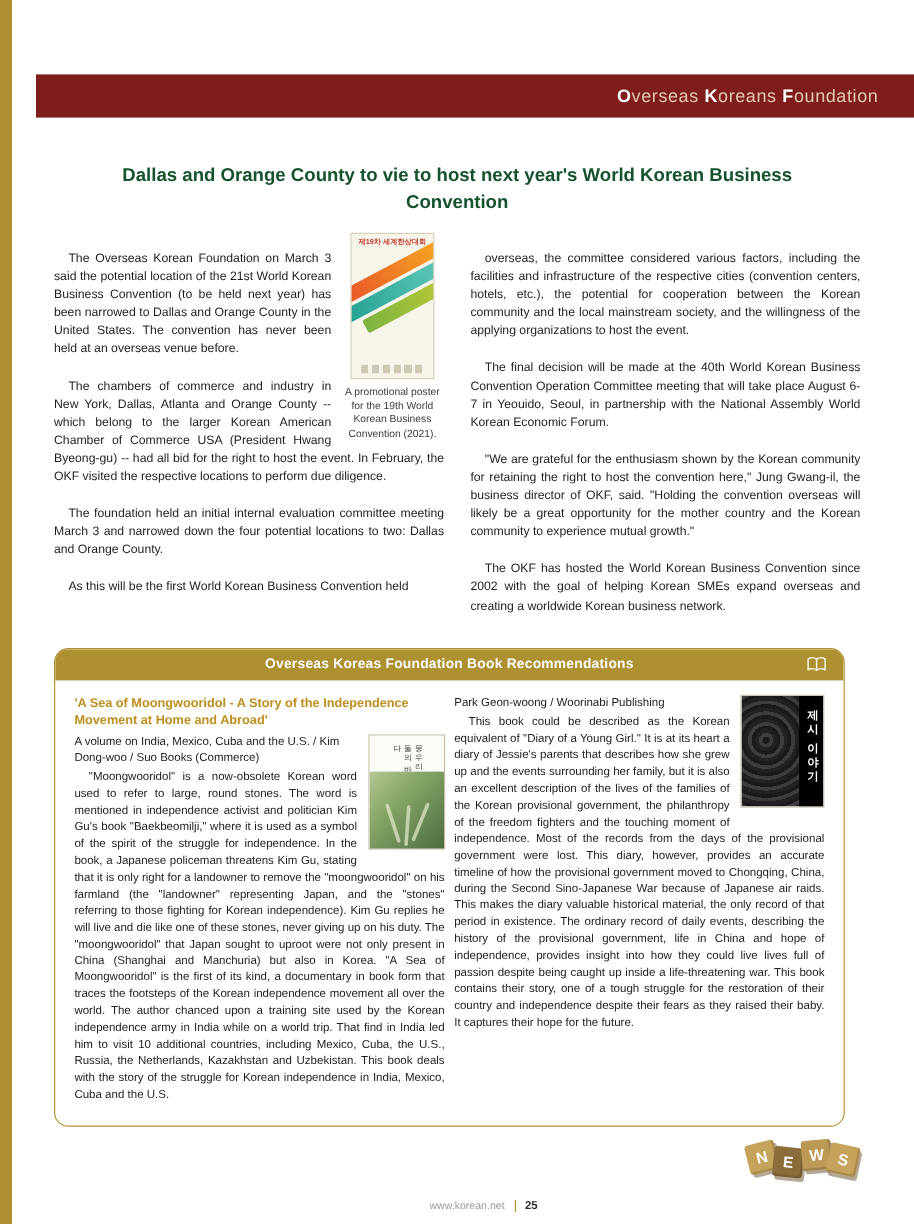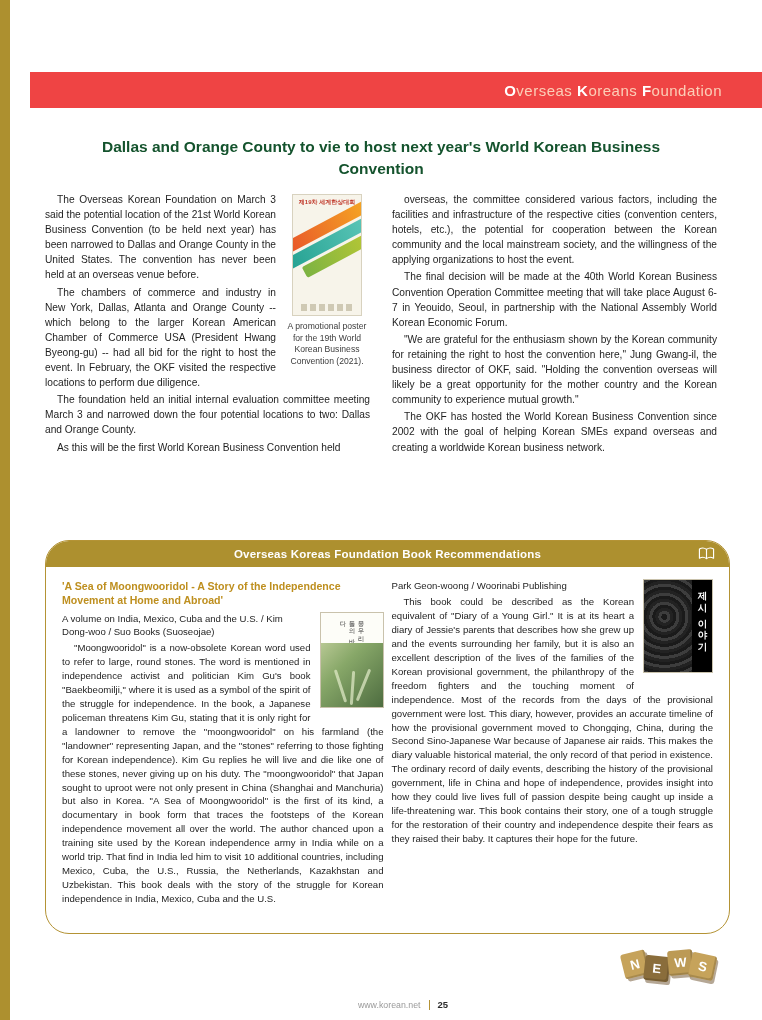--- a/index.html
+++ b/index.html
@@ -7,57 +7,57 @@
   body { font-family:"Liberation Sans", sans-serif; }
   .page {
     position:relative; width:762px; height:1020px; margin:0 auto;
     background:#ffffff; overflow:hidden; color:#222;
   }
   
   .left-strip { position:absolute; left:0; top:0; width:10px; height:100%; background:#AD902F; }
 
   
   .brand-band {
-    position:absolute; left:30px; right:0; top:72px; height:36px;
-    background:#ef4444; display:flex; align-items:center; justify-content:flex-end;
-    padding-right:40px;
+    position:absolute; left:30px; right:0; top:62px; height:36px;
+    background:#7f1d1d; display:flex; align-items:center; justify-content:flex-end;
+    padding-right:30px;
   }
   .brand { font-size:15px; letter-spacing:.5px; white-space:pre; }
   .brand .cap { color:#ffffff; font-weight:bold; }
   .brand .rest { color:rgba(255,245,215,.78); }
 
   
   .title {
     position:absolute; top:136px; left:90px; right:90px;
     text-align:center; color:#14532d; font-size:15.5px; font-weight:bold; line-height:1.45;
   }
 
   
   .article {
     position:absolute; top:192px; left:45px; right:45px; height:292px;
     display:flex; gap:22px;
   }
   .article .col { flex:1; font-size:10.2px; line-height:1.48; text-align:justify; color:#1e1e1e; }
-  .article p { text-indent:12px; margin-bottom:2px; }
+  .article p { text-indent:12px; margin-bottom:2px;margin-top:16px; }
 
   figure.poster { float:right; width:86px; margin:2px 0 4px 8px; }
   .poster-img { width:70px; height:122px; margin-left:8px; border:1px solid #d8d2bf; background:#f7f4ea; position:relative; overflow:hidden; }
   .poster-banner { font-size:6px; color:#c0392b; text-align:center; padding-top:3px; white-space:nowrap; overflow:hidden; font-weight:bold; }
   .poster-art { position:absolute; left:-12px; top:22px; width:110px; height:80px; transform:rotate(-28deg); }
   .poster-art i { display:block; height:12px; margin:3px 0; border-radius:2px; }
   .poster-art .b1 { background:linear-gradient(90deg,#e8542a,#f5a623); width:92px; margin-left:14px; }
   .poster-art .b2 { background:linear-gradient(90deg,#1f9e8e,#5cc6b8); width:100px; }
   .poster-art .b3 { background:linear-gradient(90deg,#7cb342,#c0ca33); width:84px; margin-left:20px; }
   .poster-foot { position:absolute; bottom:4px; left:8px; right:8px; height:7px; background:repeating-linear-gradient(90deg,#cfc9b4 0 6px,#f7f4ea 6px 9px); }
   figcaption { font-size:8.6px; line-height:1.35; color:#3c3c3c; margin-top:5px; text-align:center; }
 
   
   .books-box {
-    position:absolute; left:45px; right:32px; top:540px; min-height:394px;
-    border:1.5px solid #B49335; border-radius:24px; overflow:hidden; background:#fff;
+    position:absolute; left:45px; right:58px; top:540px; min-height:394px;
+    border:1.5px solid #B49335; border-radius:12px; overflow:hidden; background:#fff;
   }
   .books-header {
     height:26px; background:#AD902F; display:flex; align-items:center; justify-content:center;
     position:relative; color:#fff; font-weight:bold; font-size:11.5px; letter-spacing:.2px;
   }
   .book-icon { position:absolute; right:14px; top:5px; width:17px; height:16px; }
   .books-cols { display:flex; gap:8px; padding:12px 16px 18px 16px; }
   .book { flex:1; }
   .book h3 { color:#BE8F1F; font-size:10.6px; font-weight:bold; line-height:1.35; margin-bottom:4px; }
   .book .byline { font-size:9.6px; color:#1e1e1e; line-height:1.4; margin-bottom:3px; }
@@ -152,21 +152,21 @@
         <div class="cover cover1">
           <div class="cover1-top">
             <span class="v-text">뭉우리돌의 바다</span>
           </div>
           <div class="cover1-art">
             <i class="leaf l1"></i>
               <i class="leaf l2"></i>
               <i class="leaf l3"></i>
           </div>
         </div>
-        <p class="byline">A volume on India, Mexico, Cuba and the U.S. / Kim Dong-woo / Suo Books (Suoseojae)</p>
+        <p class="byline">A volume on India, Mexico, Cuba and the U.S. / Kim Dong-woo / Suo Books (Commerce)</p>
         <p class="body">"Moongwooridol" is a now-obsolete Korean word used to refer to large, round stones. The word is mentioned in independence activist and politician Kim Gu's book "Baekbeomilji," where it is used as a symbol of the spirit of the struggle for independence. In the book, a Japanese policeman threatens Kim Gu, stating that it is only right for a landowner to remove the "moongwooridol" on his farmland (the "landowner" representing Japan, and the "stones" referring to those fighting for Korean independence). Kim Gu replies he will live and die like one of these stones, never giving up on his duty. The "moongwooridol" that Japan sought to uproot were not only present in China (Shanghai and Manchuria) but also in Korea. "A Sea of Moongwooridol" is the first of its kind, a documentary in book form that traces the footsteps of the Korean independence movement all over the world. The author chanced upon a training site used by the Korean independence army in India while on a world trip. That find in India led him to visit 10 additional countries, including Mexico, Cuba, the U.S., Russia, the Netherlands, Kazakhstan and Uzbekistan. This book deals with the story of the struggle for Korean independence in India, Mexico, Cuba and the U.S.</p>
       </article>
 
       <article class="book">
         <div class="cover cover2">
           <div class="strip">
             <span class="v-text">제시 이야기</span>
           </div>
         </div>
         <p class="byline">Park Geon-woong / Woorinabi Publishing</p>

